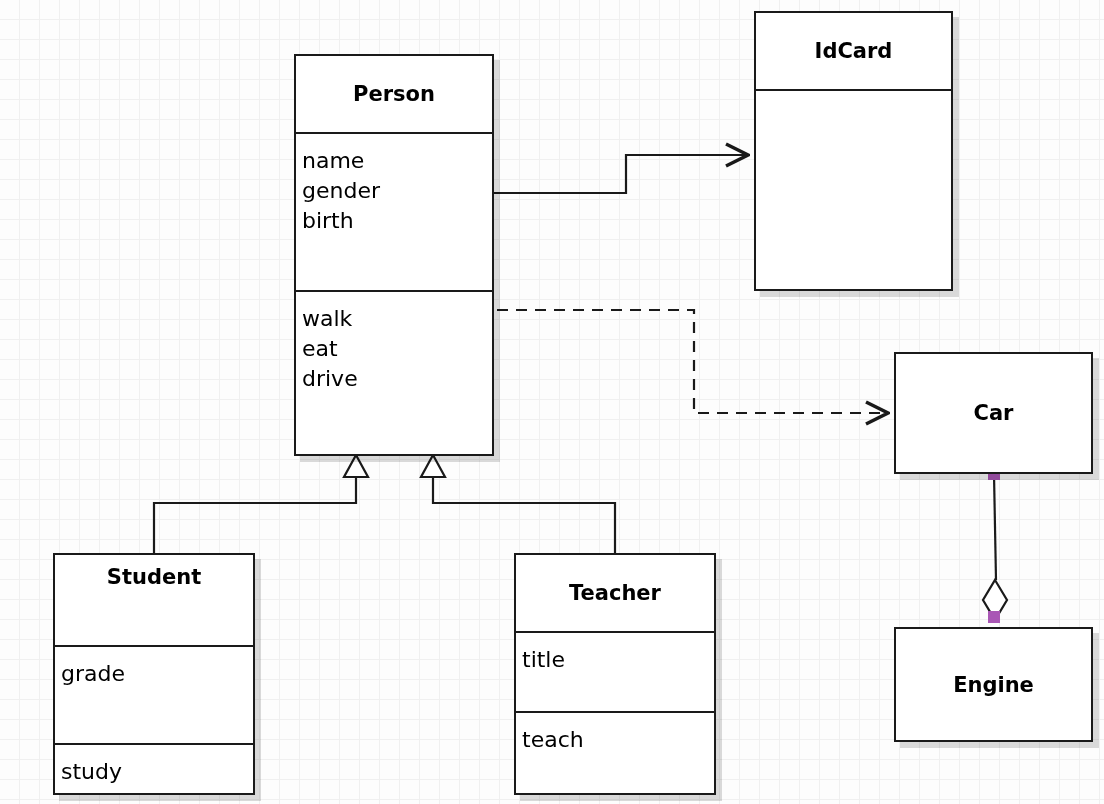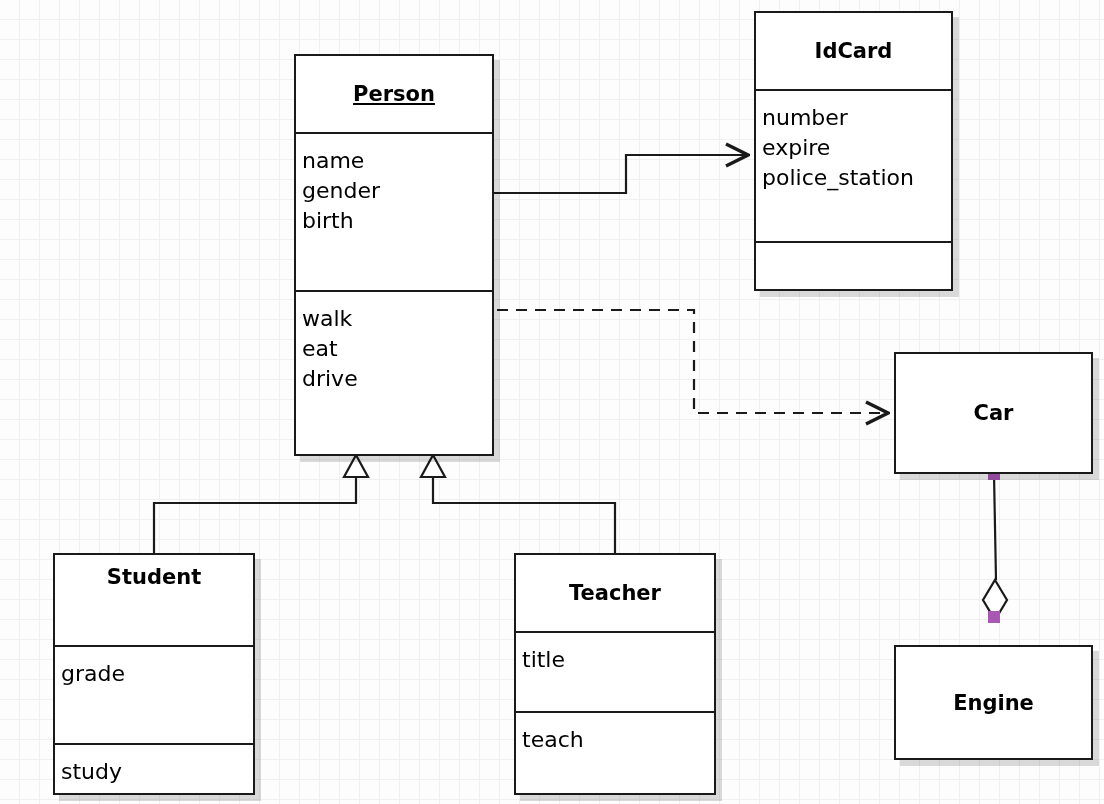--- a/index.html
+++ b/index.html
@@ -59,33 +59,33 @@
     font-size: 22px;
     line-height: 30px;
     color: #000000;
     overflow: hidden;
   }
   .cls-compartment .row {
     white-space: nowrap;
   }
   
   #box-person       { left: 294px; top: 54px;  width: 200px; height: 402px; }
-  #box-person .cls-title        { height: 76px; text-decoration: underline; }
+  #box-person .cls-title        { height: 76px; }
   #box-person .attrs            { height: 158px; }
   #box-person .ops              { height: 164px; }
 
   #box-idcard       { left: 754px; top: 11px;  width: 199px; height: 280px; }
   #box-idcard .cls-title        { height: 76px; }
   #box-idcard .attrs            { height: 152px; }
   #box-idcard .ops              { height: 48px; }
 
   #box-car          { left: 894px; top: 352px; width: 199px; height: 122px; }
   #box-car .cls-title           { height: 118px; }
 
-  #box-engine       { left: 894px; top: 645px; width: 199px; height: 115px; }
+  #box-engine       { left: 894px; top: 627px; width: 199px; height: 115px; }
   #box-engine .cls-title        { height: 111px; }
 
   #box-student      { left: 53px;  top: 553px; width: 202px; height: 242px; gap: 45px; }
   #box-student .cls-title       { height: 76px; }
   #box-student .attrs           { height: 80px; }
   #box-student .ops             { height: 76px; }
 
   #box-teacher      { left: 514px; top: 553px; width: 202px; height: 242px; }
   #box-teacher .cls-title       { height: 76px; }
   #box-teacher .attrs           { height: 80px; }
@@ -146,25 +146,20 @@
     </div>
     <div class="cls-compartment cls-sep ops">
       <div class="row">walk</div>
       <div class="row">eat</div>
       <div class="row">drive</div>
     </div>
   </div>
 
   <div class="uml-class" id="box-idcard">
     <div class="cls-title">IdCard</div>
-    <div class="cls-compartment cls-sep attrs">
-      <div class="row">number</div>
-      <div class="row">expire</div>
-      <div class="row">police_station</div>
-    </div>
     <div class="cls-compartment cls-sep ops"></div>
   </div>
 
   <div class="uml-class" id="box-car">
     <div class="cls-title">Car</div>
   </div>
 
   <div class="uml-class" id="box-engine">
     <div class="cls-title">Engine</div>
   </div>

